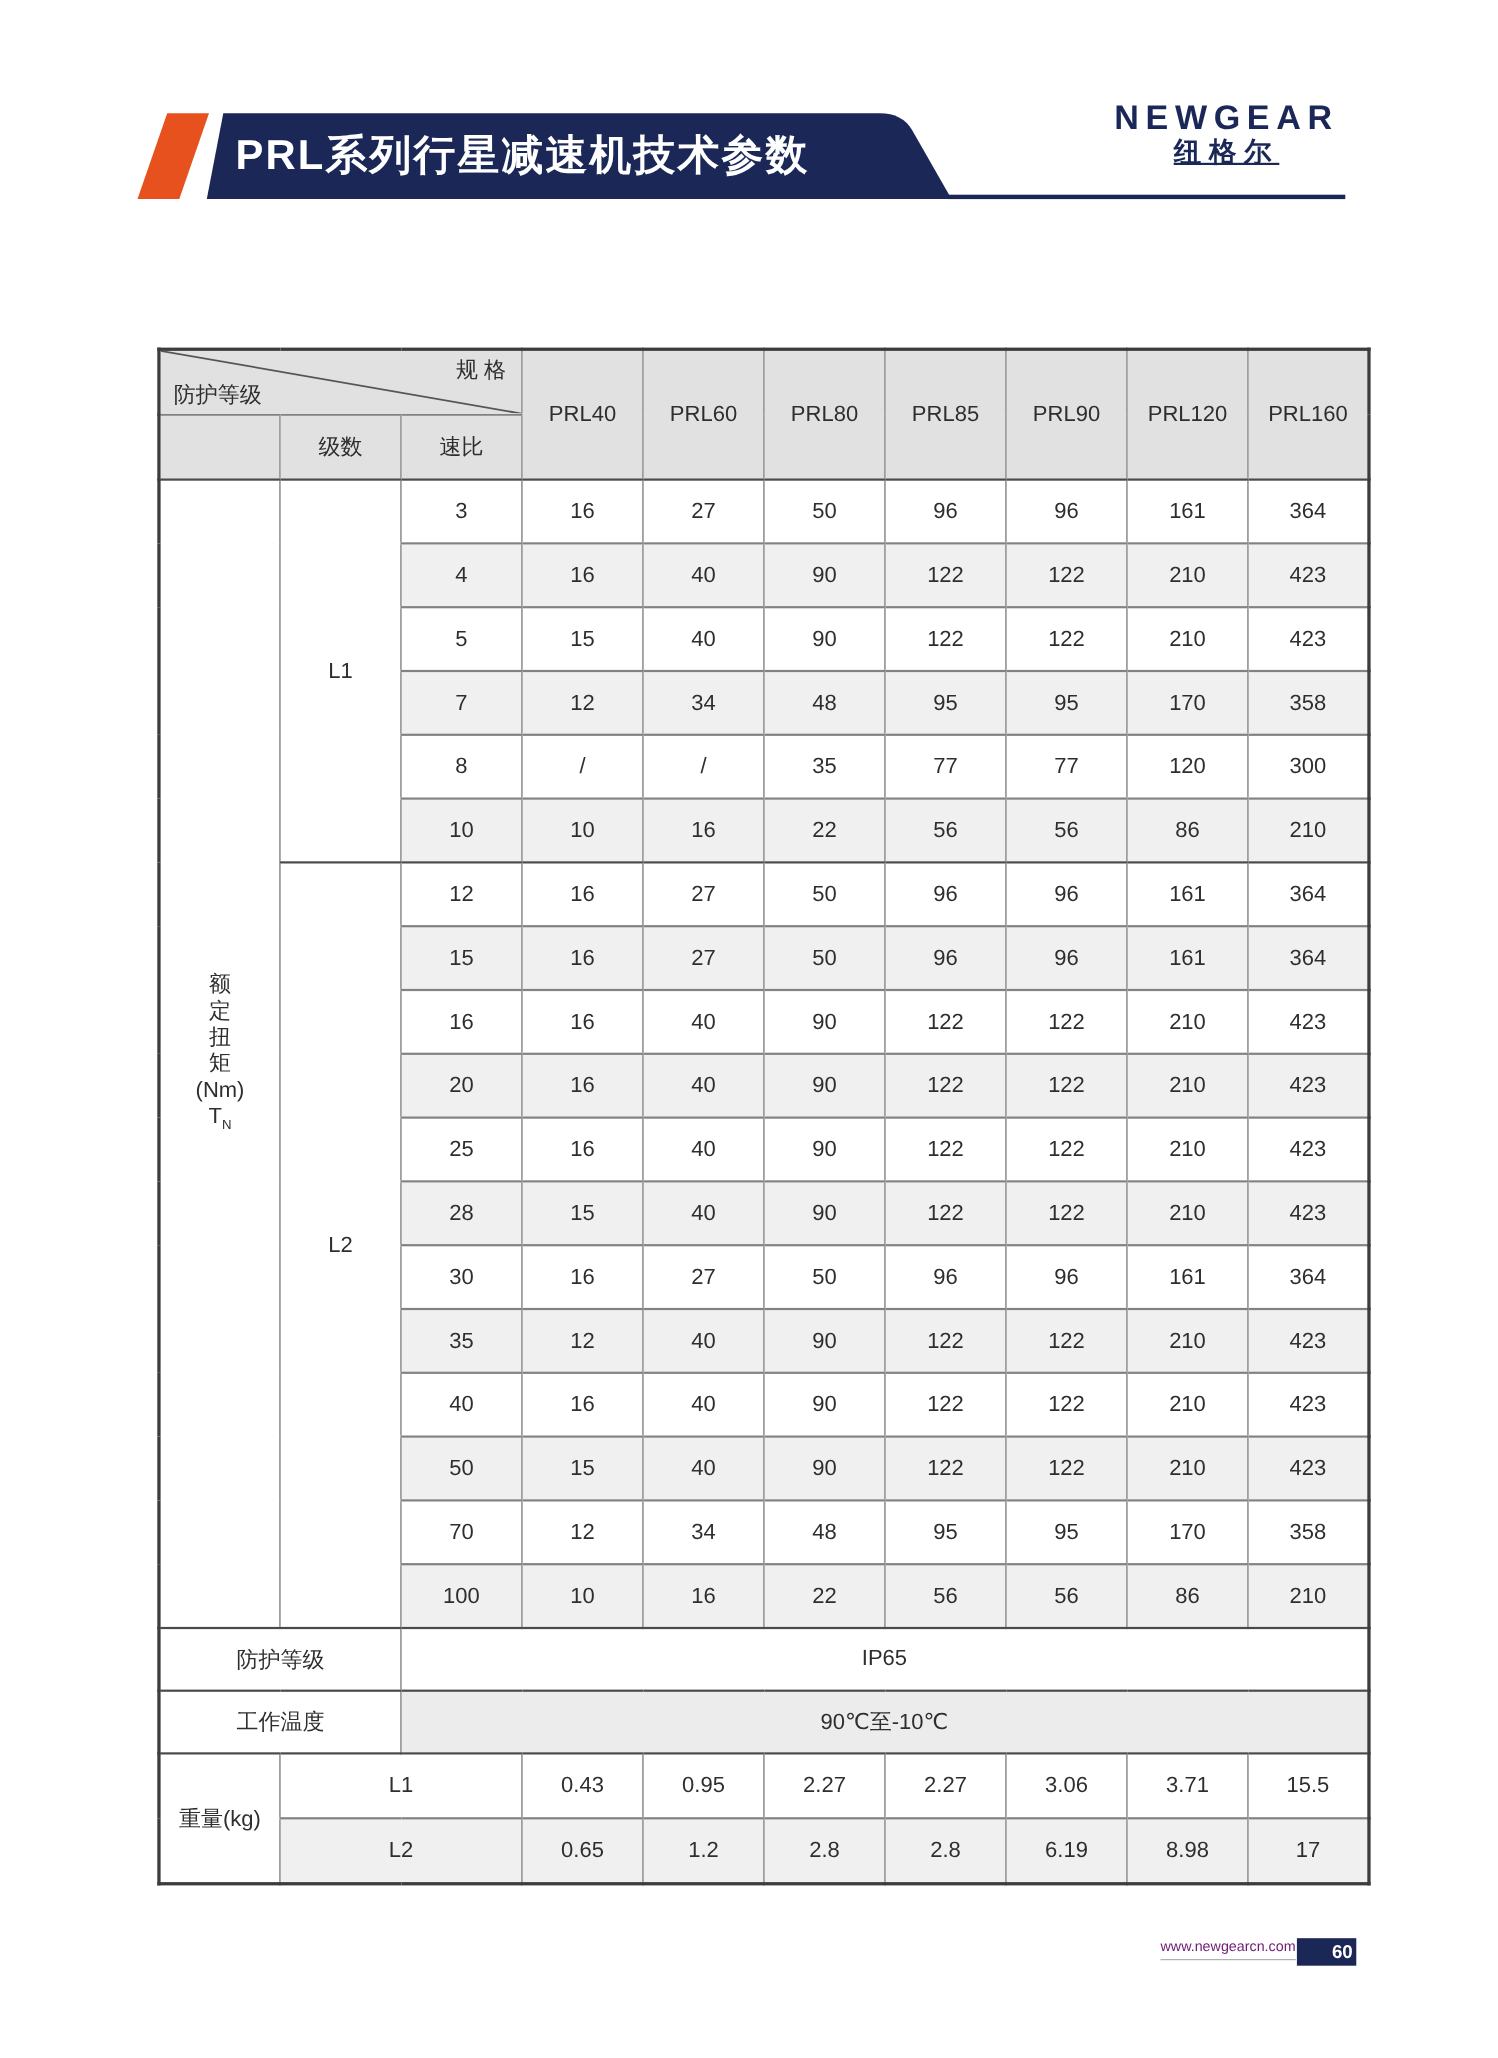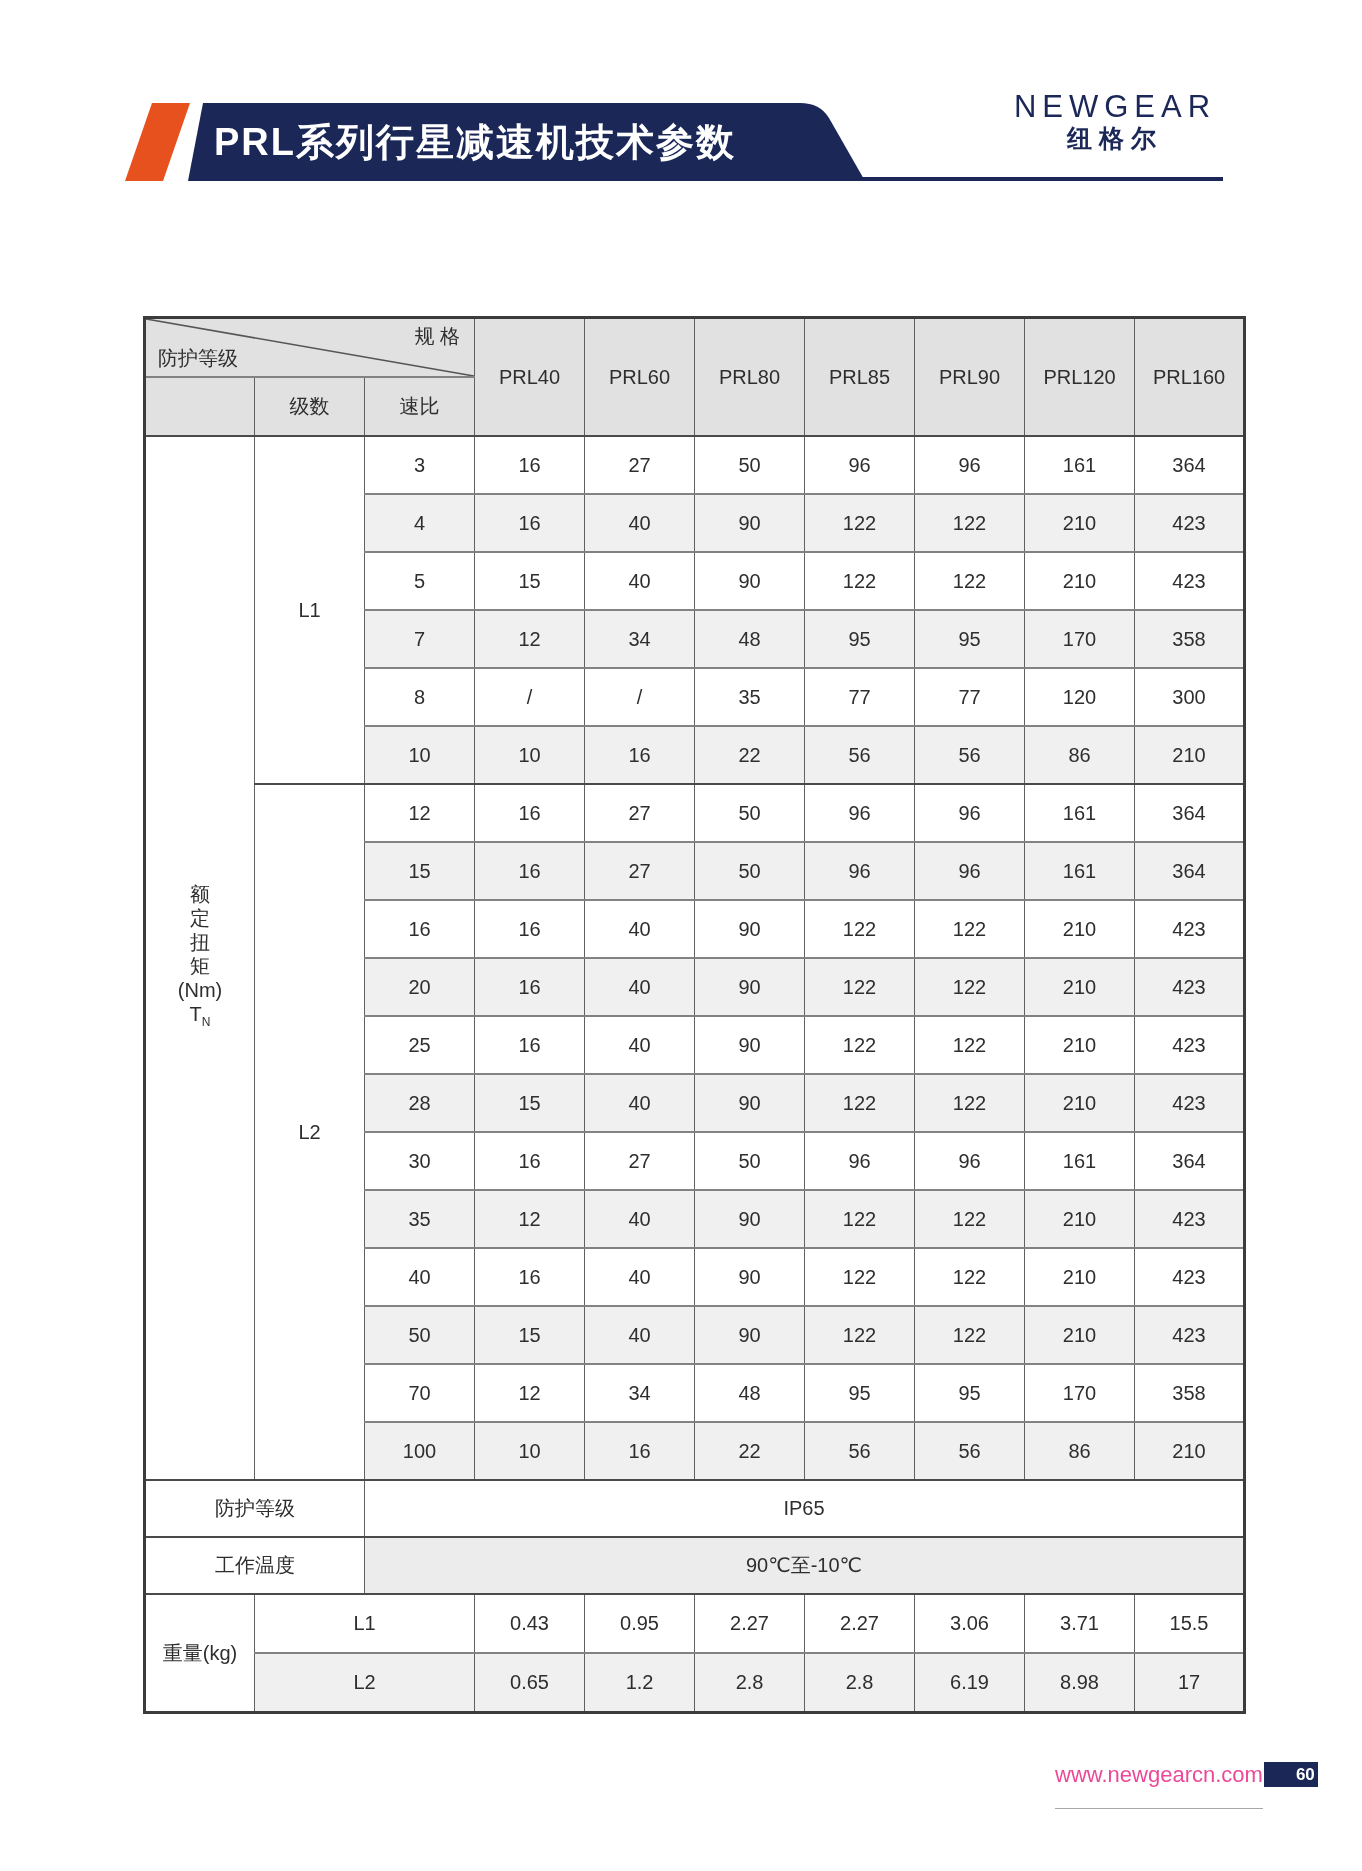--- a/index.html
+++ b/index.html
@@ -4,22 +4,22 @@
 <style>
   html,body{margin:0;padding:0;background:#ffffff;}
   .page{position:relative;width:1362px;height:1871px;background:#ffffff;overflow:hidden;
         font-family:"Liberation Sans","DejaVu Sans",sans-serif;color:#2e2e2e;}
 
   
   .banner-svg{position:absolute;left:0;top:0;}
   .banner-title{position:absolute;left:214px;top:103px;width:600px;height:78px;line-height:78px;
         font-size:38px;font-weight:bold;color:#ffffff;letter-spacing:2px;white-space:nowrap;}
   .logo{position:absolute;left:995px;top:90px;width:240px;text-align:center;}
-  .logo-en{font-size:31px;font-weight:400;letter-spacing:6px;color:#1A2757;line-height:34px;}
-  .logo-cn{font-size:25px;font-weight:900;letter-spacing:7px;color:#1A2757;line-height:28px;}
+  .logo-en{font-size:31px;font-weight:700;letter-spacing:6px;color:#1A2757;line-height:34px;}
+  .logo-cn{font-size:25px;font-weight:900;letter-spacing:7px;color:#1A2757;line-height:28px;text-decoration:underline;}
   .logo-rule{position:absolute;left:862px;top:177px;width:361px;height:4px;background:#1A2757;}
 
   
   table.spec{position:absolute;left:143px;top:316px;width:1100px;border-collapse:collapse;
         table-layout:fixed;border:3px solid #3c3c3c;}
   table.spec td{border:1.5px solid #606060;border-top:2px solid #828282;text-align:center;
         vertical-align:middle;font-size:20px;padding:0;overflow:hidden;}
   tr.hrow td{background:#e1e1e1;height:57px;}
   tr.drow td{height:56px;}
   tr.white td{background:#ffffff;}
@@ -36,21 +36,21 @@
   .corner-tr{position:absolute;top:4px;right:14px;font-size:20px;text-align:right;}
   .corner-bl{position:absolute;bottom:4px;left:12px;font-size:20px;}
 
   
   .torque{display:flex;flex-direction:column;align-items:center;justify-content:center;
         line-height:24px;font-size:20px;}
   .torque sub{font-size:12px;}
 
   
   .footer{position:absolute;left:1055px;top:1762px;display:flex;align-items:flex-start;}
-  .footer-url{font-size:22px;color:#ec4899;border-bottom:1.5px solid #a8a8a8;padding-bottom:20px;}
+  .footer-url{font-size:13px;color:#701a75;border-bottom:1.5px solid #a8a8a8;padding-bottom:4px;}
   .footer-page{display:inline-block;min-width:25px;height:25px;line-height:25px;background:#1A2757;
         color:#ffffff;font-size:17px;font-weight:bold;text-align:center;margin-left:1px;padding-left:29px;}
 </style>
 </head>
 <body>
 
 <div class="page">
 
   <svg class="banner-svg" width="1362" height="200">
     <polygon points="152,103 190,103 163,181 125,181" fill="#E6511E"></polygon>

